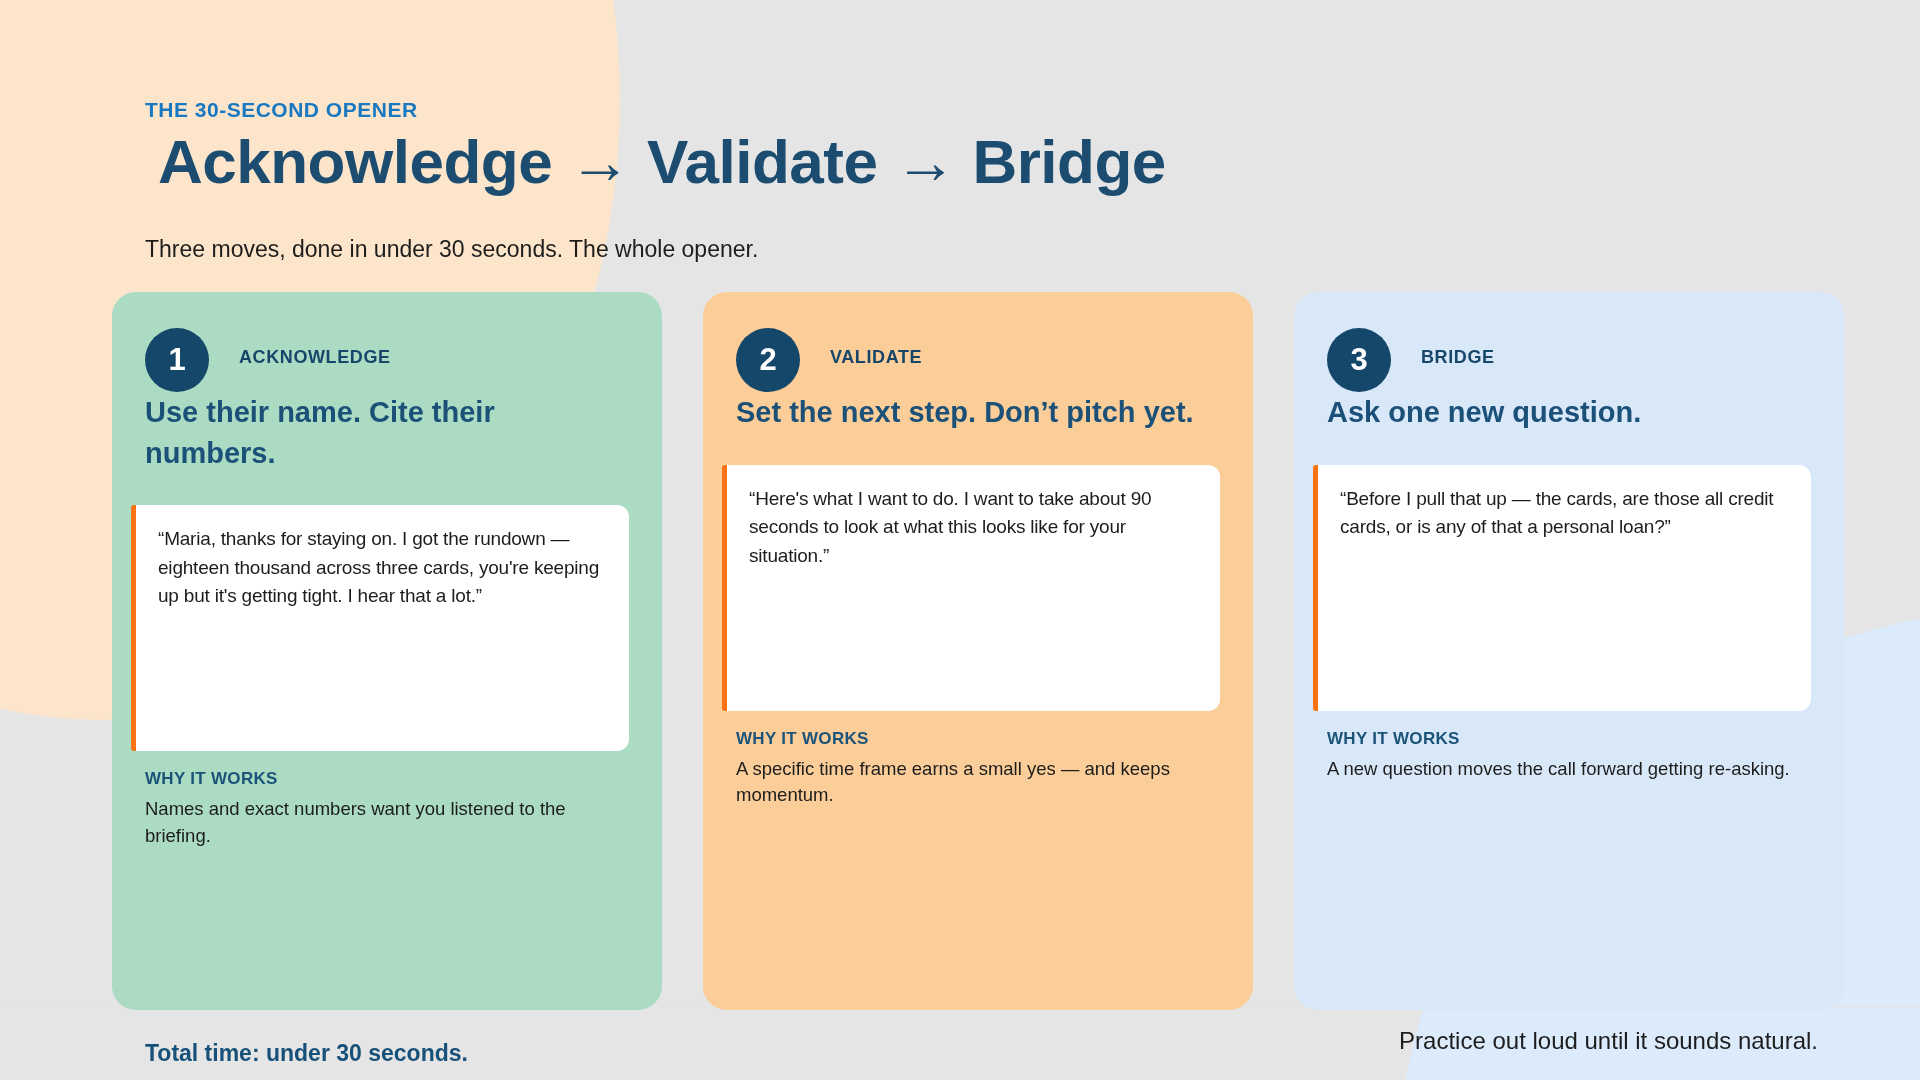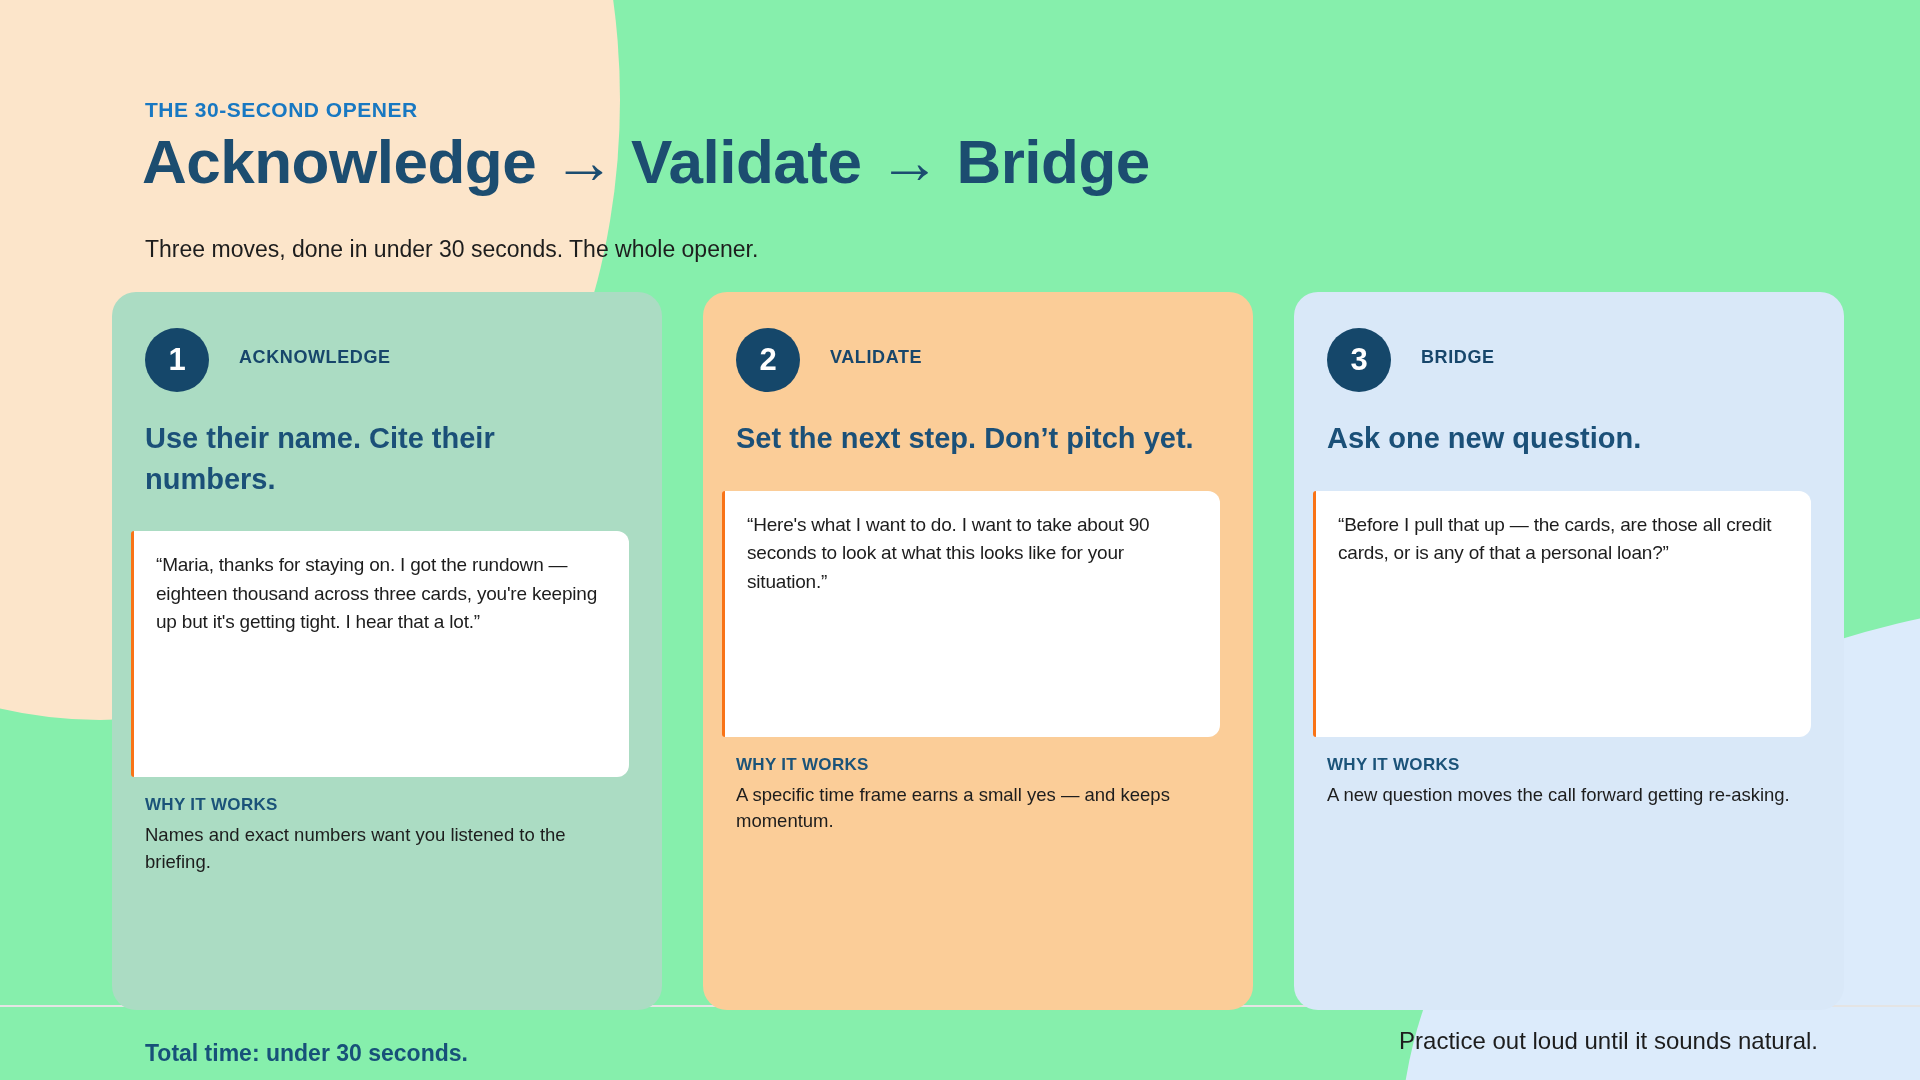--- a/index.html
+++ b/index.html
@@ -1,20 +1,20 @@
 <!DOCTYPE html>
 <html><head>
 <meta charset="utf-8">
 <style>
   html, body { margin: 0; padding: 0; background: #ffffff; }
   #canvas {
     position: relative;
     width: 1920px;
     height: 1080px;
-    background: #86efac;
+    background: #e5e5e5;
     overflow: hidden;
     font-family: "Liberation Sans", "DejaVu Sans", sans-serif;
     color: #1d1d1d;
   }
   
   .blob-peach {
     position: absolute;
     left: -420px; top: -520px;
     width: 1040px; height: 1240px;
     border-radius: 50%;
@@ -27,21 +27,21 @@
     border-radius: 50%;
     background: #dcebfb;
   }
   
   .eyebrow {
     position: absolute; left: 145px; top: 98px;
     font-size: 21px; font-weight: bold; letter-spacing: 0.5px;
     color: #1878c2;
   }
   .title {
-    position: absolute; left: 142px; top: 126px;
+    position: absolute; left: 158px; top: 126px;
     font-size: 62px; font-weight: bold; letter-spacing: -0.5px;
     color: #1c4d70;
   }
   .subtitle {
     position: absolute; left: 145px; top: 236px;
     font-size: 23px; color: #1d1d1d;
   }
   
   .divider {
     position: absolute; left: 0; top: 1005px;
@@ -74,29 +74,28 @@
     font-size: 31px; font-weight: bold;
     display: flex; align-items: center; justify-content: center;
     flex: 0 0 auto;
   }
   .card-label {
     margin-top: 19px;
     font-size: 18px; font-weight: bold; letter-spacing: 0.6px;
     color: #17466b;
   }
   .card-heading {
-    margin-top: 26px;
     font-size: 29px; font-weight: bold; line-height: 1.4;
     color: #1b5078;
   }
   .quote-box {
     margin-top: 32px; margin-left: -14px;
     height: 246px;
     background: #ffffff;
-    border-left: 3px solid #f97316;
+    border-left: 5px solid #f97316;
     border-radius: 3px 12px 12px 3px;
     padding: 20px 20px 20px 22px;
     box-sizing: border-box;
     font-size: 19px; line-height: 1.5; letter-spacing: -0.2px;
     color: #1d1d1d;
   }
   .why { margin-top: 18px; }
   .why-label {
     font-size: 17px; font-weight: bold; letter-spacing: 0.3px;
     color: #1b5379;

